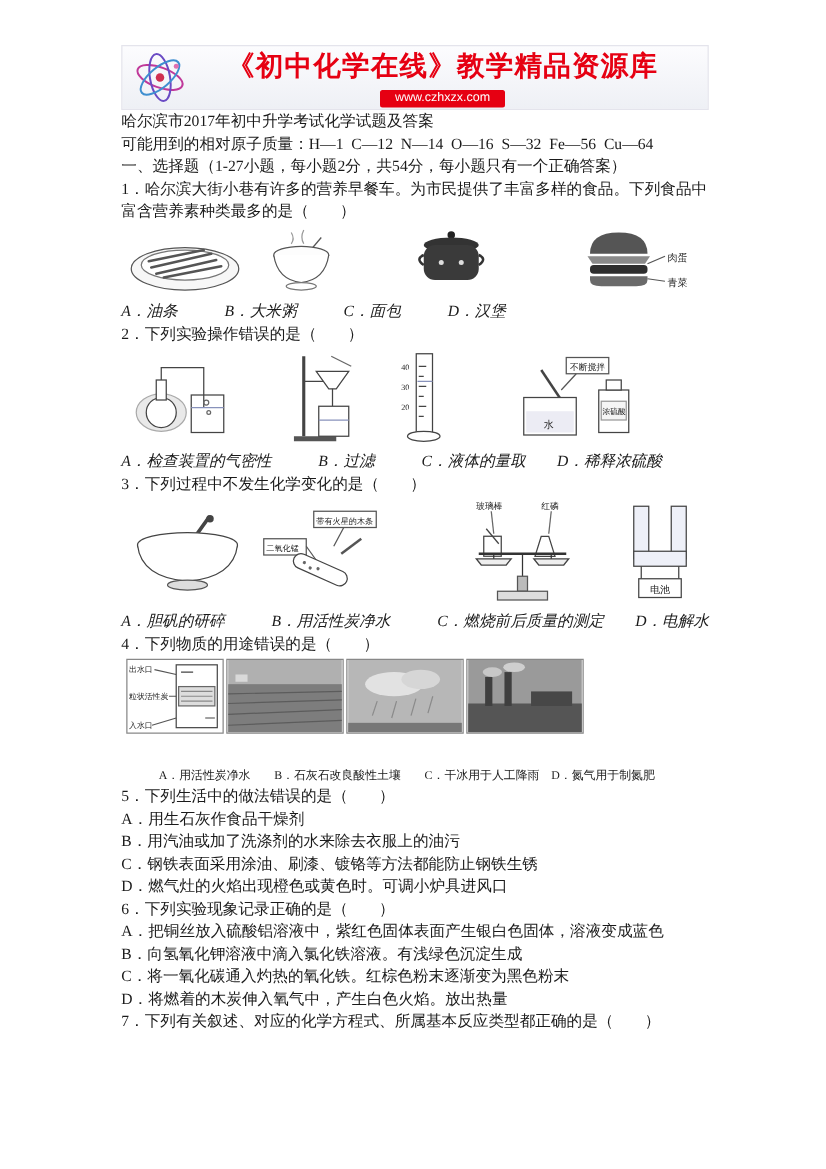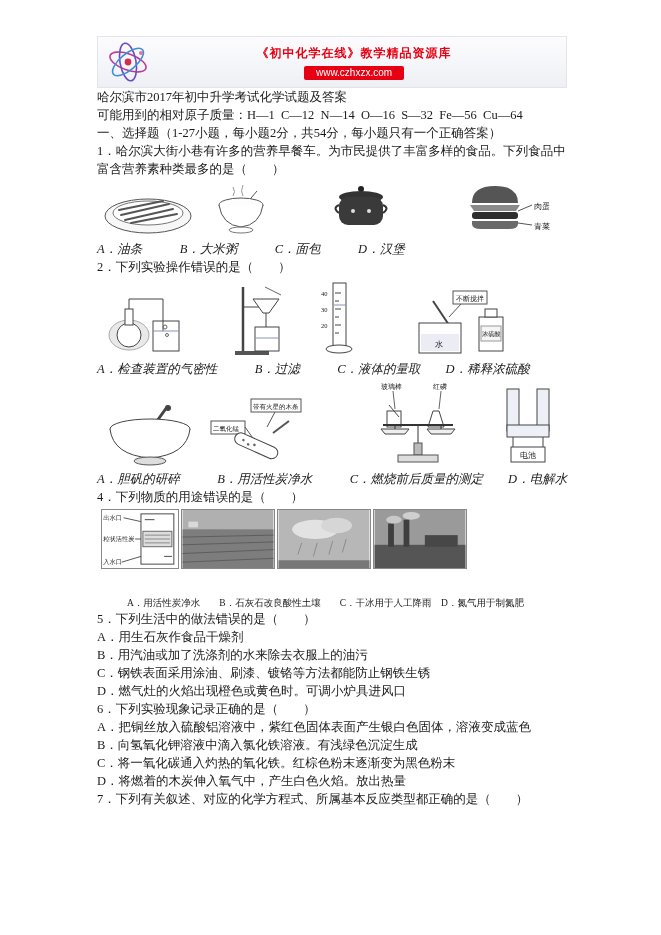--- a/index.html
+++ b/index.html
@@ -12,33 +12,33 @@
   .page { position:relative; width:661px; height:935px; padding-top:36px; overflow:hidden; }
 
   
   .banner {
     margin-left:97px; width:470px; height:52px;
     background:linear-gradient(#fcfcfe,#eef0f5);
     border:1px solid #e4e4ec;
     display:flex; align-items:center; padding:0 8px;
   }
   .banner-text { flex:1; text-align:center; }
-  .banner-title { color:#e60012; font-weight:bold; font-size:12px; letter-spacing:1px; }
+  .banner-title { color:#e60012; font-weight:bold; font-size:22px; letter-spacing:1px; }
   .banner-url {
     display:inline-block; margin-top:2px; background:#e60012; color:#fff;
     font-size:10px; line-height:14px; padding:0 12px; border-radius:2px;
     font-family:"Liberation Sans","DejaVu Sans",sans-serif; cursor:pointer;
   }
 
   
   .content { margin-left:97px; width:470px; font-size:12.5px; line-height:18px; }
   .content p { white-space:pre-wrap; }
   .content p.opt { white-space:nowrap;font-style:italic; }
 
-  .fig-row { display:flex; align-items:flex-end; margin:3px 0 3px 0; }
+  .fig-row { display:flex; align-items:center; margin:3px 0 3px 0; }
   .fig { flex:none; }
 
   .q4-strip { display:flex; margin:3px 0 0 4px; gap:2px; }
   .q4-strip .panel { border:1px solid #888; }
   .q4-captions {
     white-space:nowrap; font-size:9.5px; line-height:13px;
     margin-top:28px; margin-left:30px;
   }
 
   svg text { font-family:"Liberation Serif","DejaVu Serif",serif; fill:#222; }
@@ -156,20 +156,21 @@
         <rect x="12" y="45" width="38" height="17" fill="#ececf4"></rect>
         <text x="26" y="58" font-size="8">水</text>
         <rect x="70" y="28" width="24" height="34" fill="#fff" stroke="#444"></rect>
         <rect x="76" y="20" width="12" height="8" fill="#fff" stroke="#444"></rect>
         <rect x="72" y="37" width="20" height="15" fill="#f5f5f5" stroke="#999"></rect>
         <text x="73" y="47" font-size="6.2">浓硫酸</text>
       </svg>
     </div>
     <p class="opt">A．检查装置的气密性　　　B．过滤　　　C．液体的量取　　D．稀释浓硫酸</p>
 
+    <p>3．下列过程中不发生化学变化的是（　　）</p>
     <div class="fig-row">
       <svg class="fig" style="margin-left:8px" width="90" height="64" viewBox="0 0 90 64">
         <line x1="62" y1="4" x2="42" y2="32" stroke="#444" stroke-width="3" stroke-linecap="round"></line>
         <circle cx="63" cy="5" r="3" fill="#444"></circle>
         <ellipse cx="45" cy="26" rx="40" ry="10" fill="#fff" stroke="#444"></ellipse>
         <path d="M5 26 Q8 52 45 55 Q82 52 85 26" fill="#fff" stroke="#444"></path>
         <ellipse cx="45" cy="58" rx="16" ry="4" fill="#ddd" stroke="#555"></ellipse>
       </svg>
       <svg class="fig" style="margin-left:14px" width="94" height="70" viewBox="0 0 94 70">
         <rect x="42" y="2" width="50" height="13" fill="#fff" stroke="#555"></rect>

